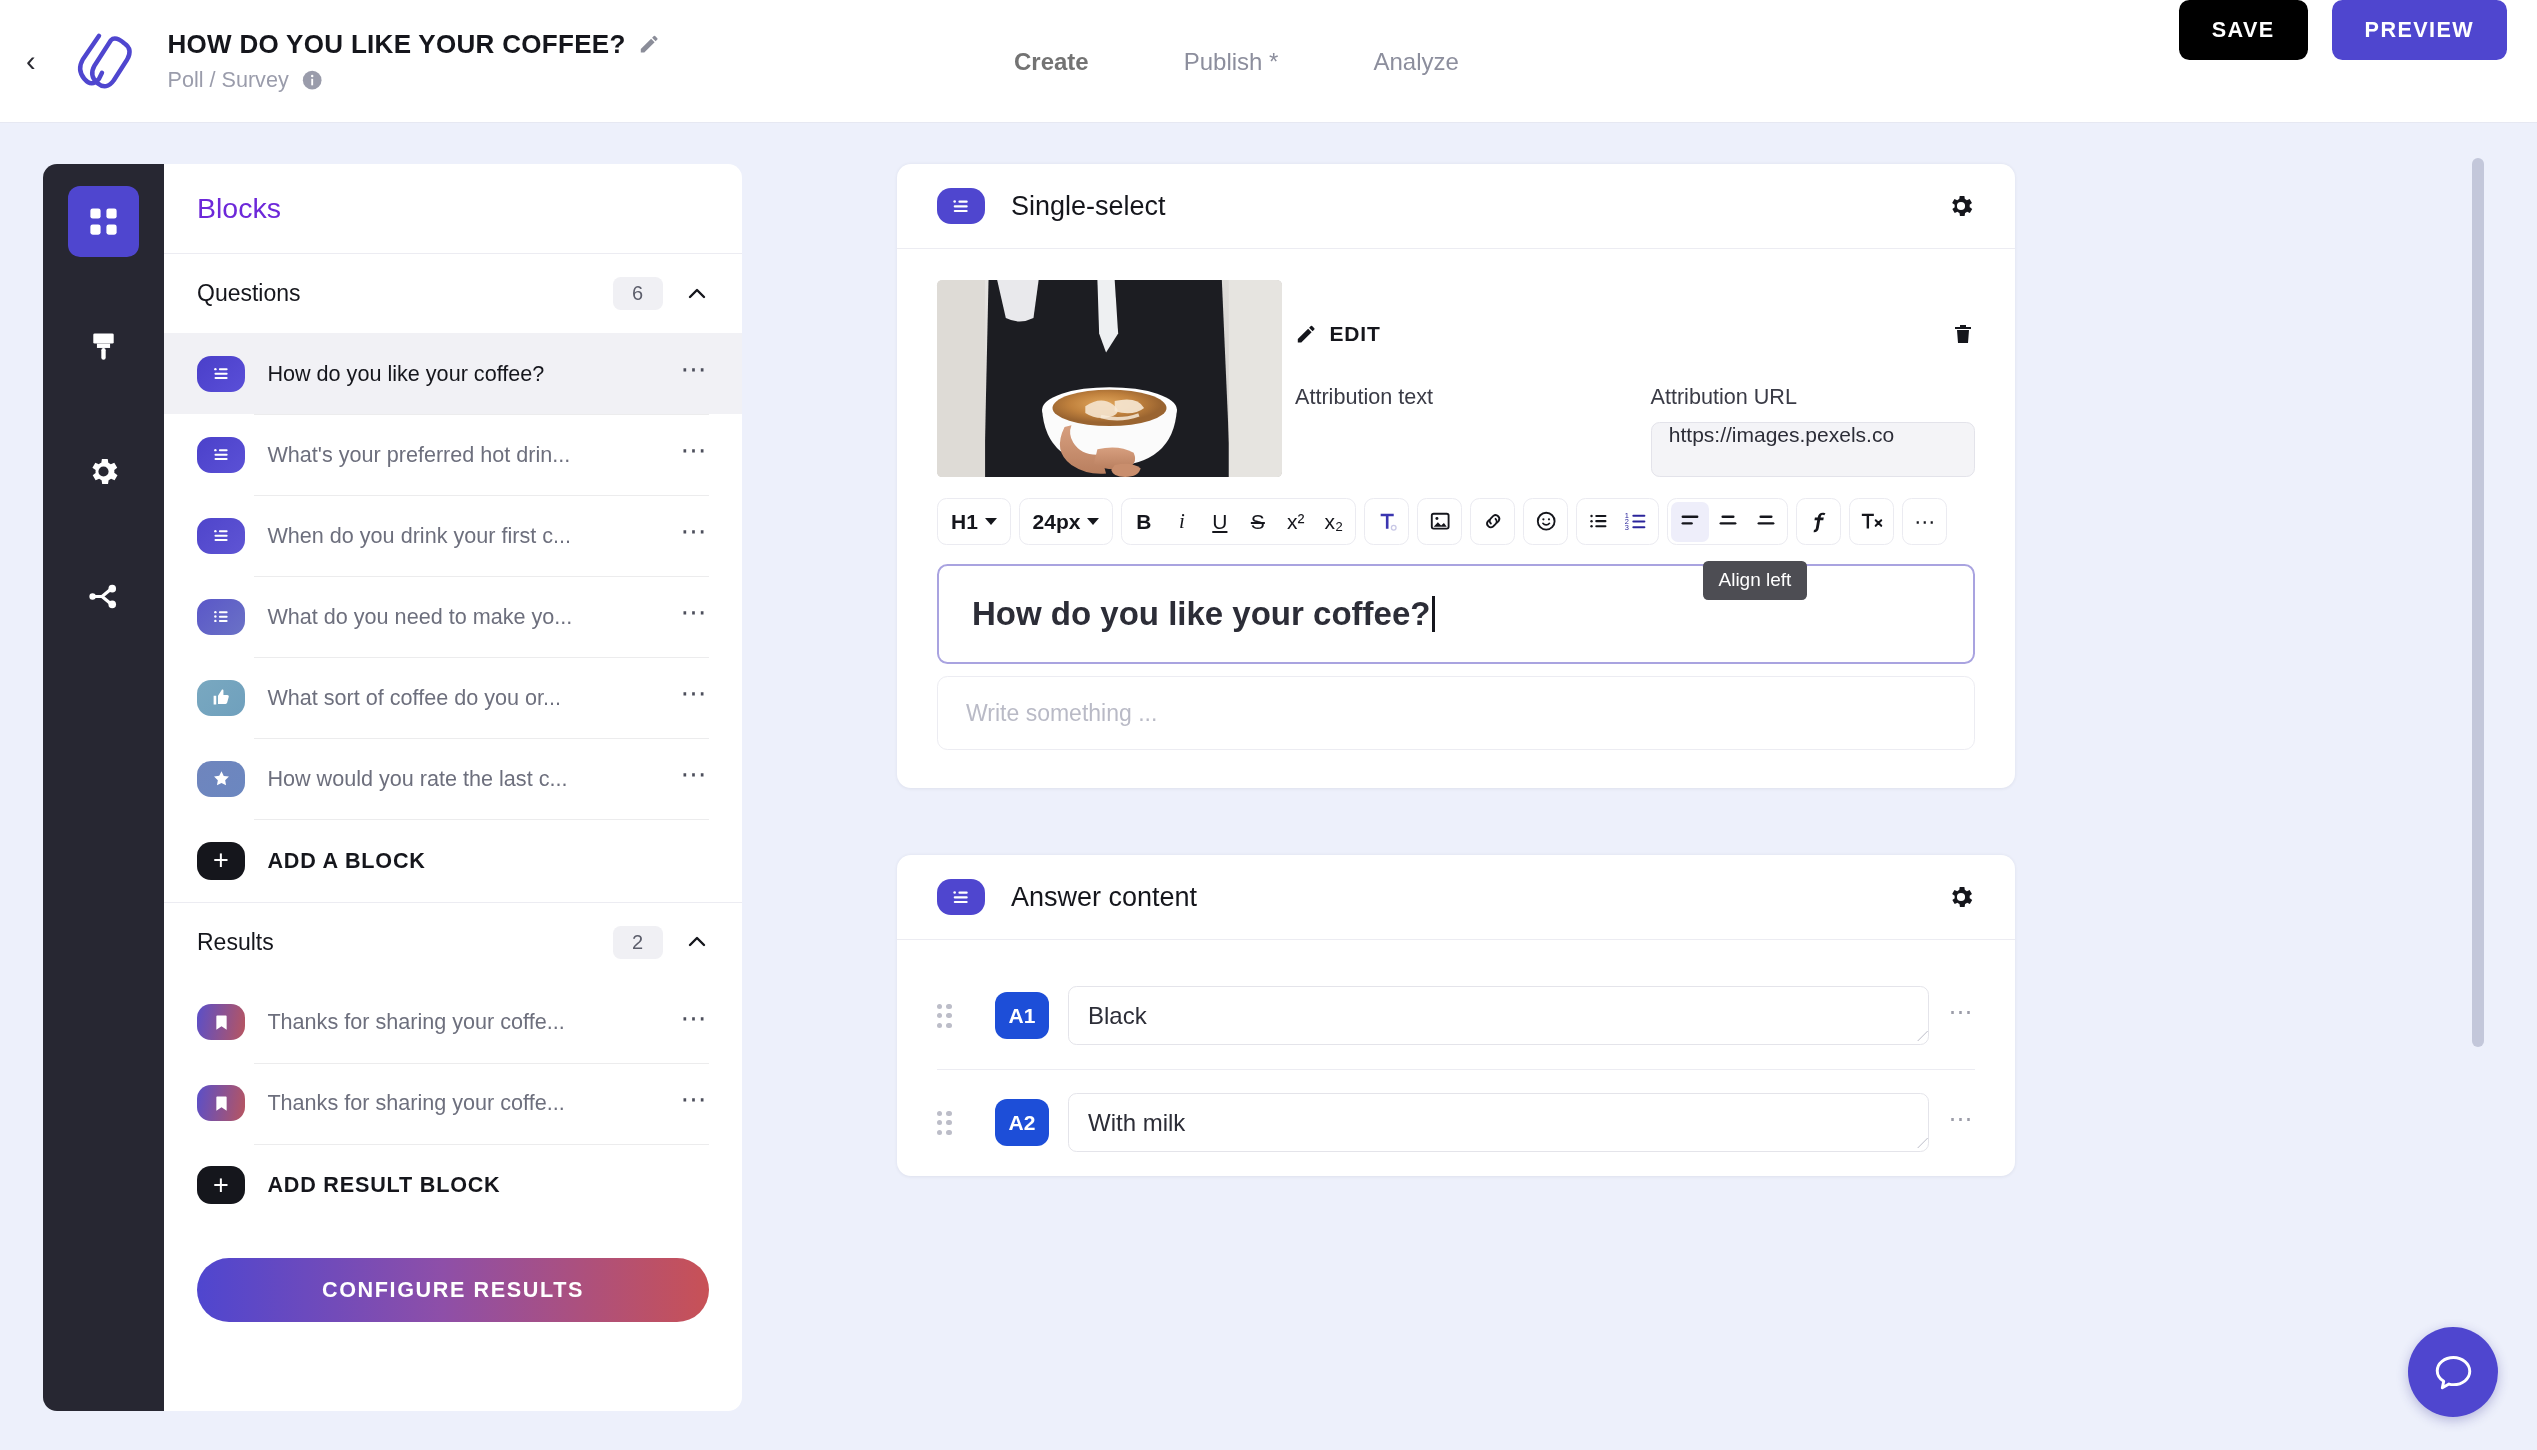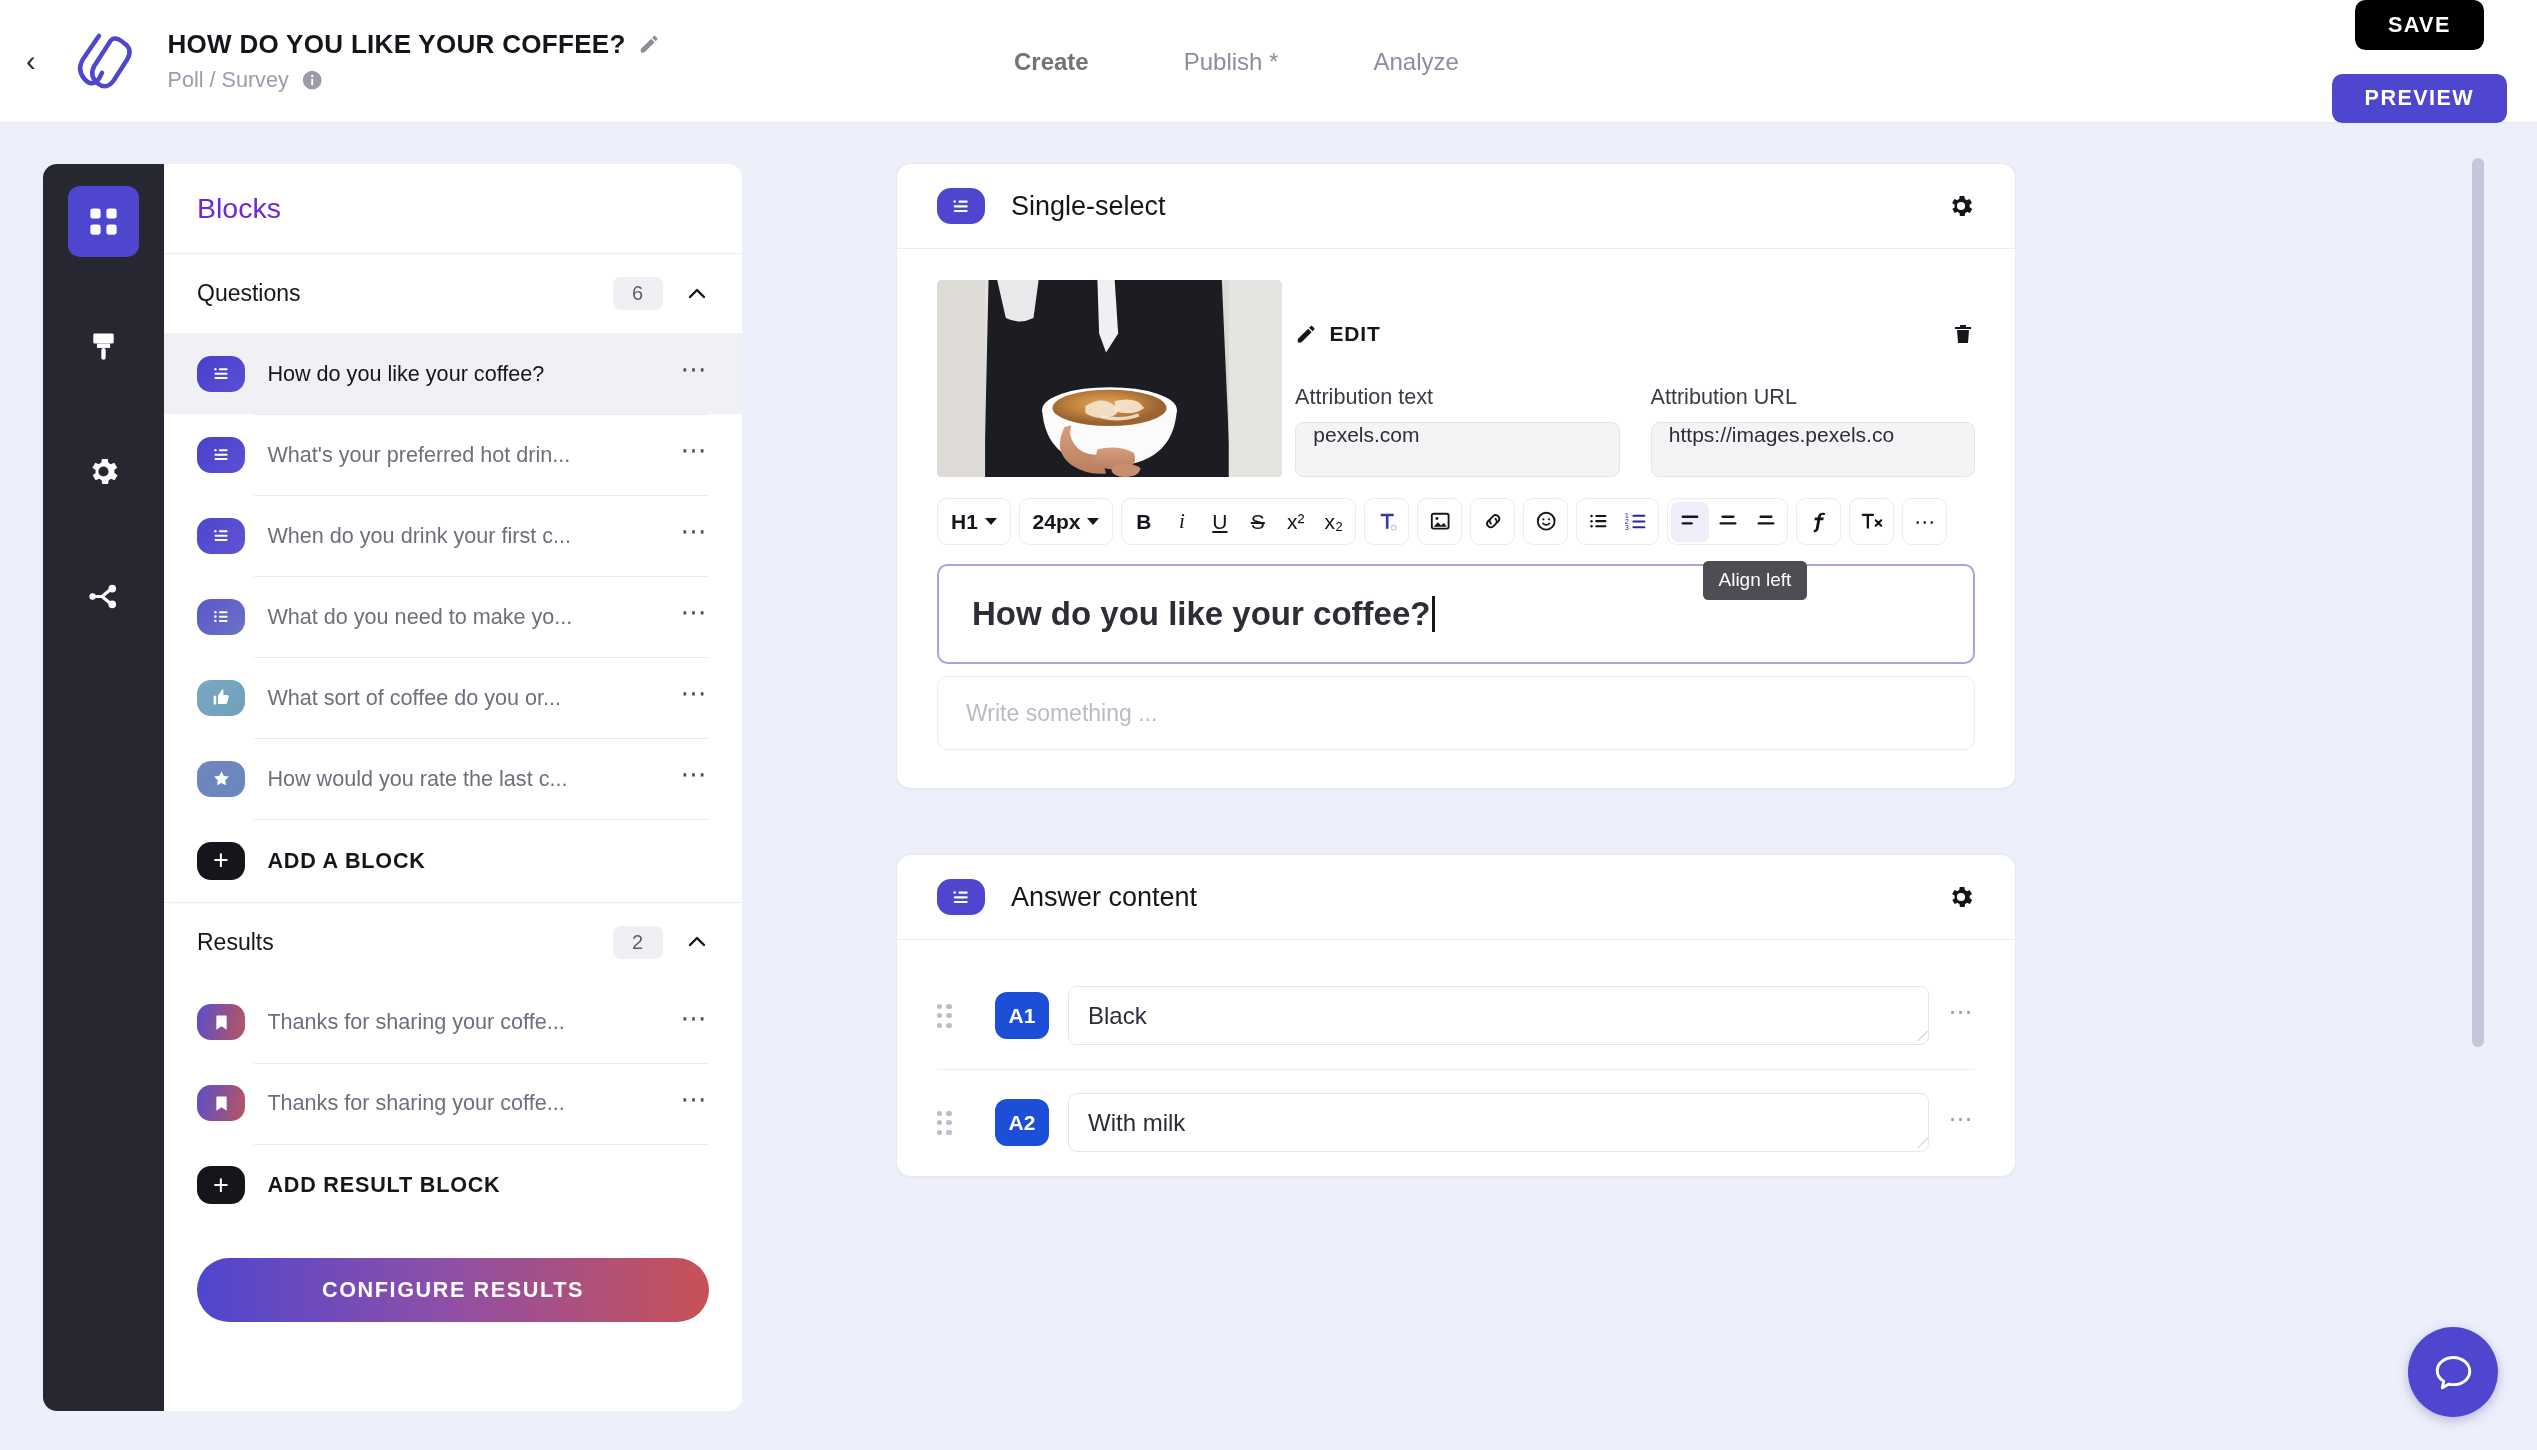--- a/index.html
+++ b/index.html
@@ -36,21 +36,21 @@
 
   .nav-tabs {
     position: absolute; left: 1014px; top: 0; height: 123px;
     display: flex; align-items: center; gap: 95px;
   }
   .nav-tab { font-size: 24px; color: #8c8e9d; cursor: pointer; }
   .nav-tab.active { color: #737373; font-weight: bold; }
 
   .topbar-actions {
     position: absolute; right: 31px; top: 0; height: 123px;
-    display: flex; align-items: center; gap: 24px; flex-direction: column;
+    display: flex; gap: 24px;
   }
   .btn {
     height: 60px; border-radius: 10.4px; border: none;
     font-size: 21.6px; font-weight: bold; letter-spacing: 1.4px;
     color: #fff; cursor: pointer; padding: 0 33px;
     font-family: "Liberation Sans", sans-serif;
   }
   .btn-save { background: #000000; }
   .btn-preview { background: #4f46cf; }
 
@@ -570,21 +570,20 @@
                 <span>EDIT</span>
               </div>
               <svg class="trash" viewBox="0 0 24 24">
                 <path fill="#15161c" d="M9 3h6v2h5v2H4V5h5V3zM6 8h12l-1 13H7L6 8z"></path>
               </svg>
             </div>
 
             <div class="attr-grid">
               <div class="attr-field">
                 <div class="attr-label">Attribution text</div>
-                <div class="attr-input">pexels.com</div>
               </div>
               <div class="attr-field">
                 <div class="attr-label">Attribution URL</div>
                 <div class="attr-input">https://images.pexels.co</div>
               </div>
             </div>
           </div>
         </div>
 
         <div class="rte-toolbar">

